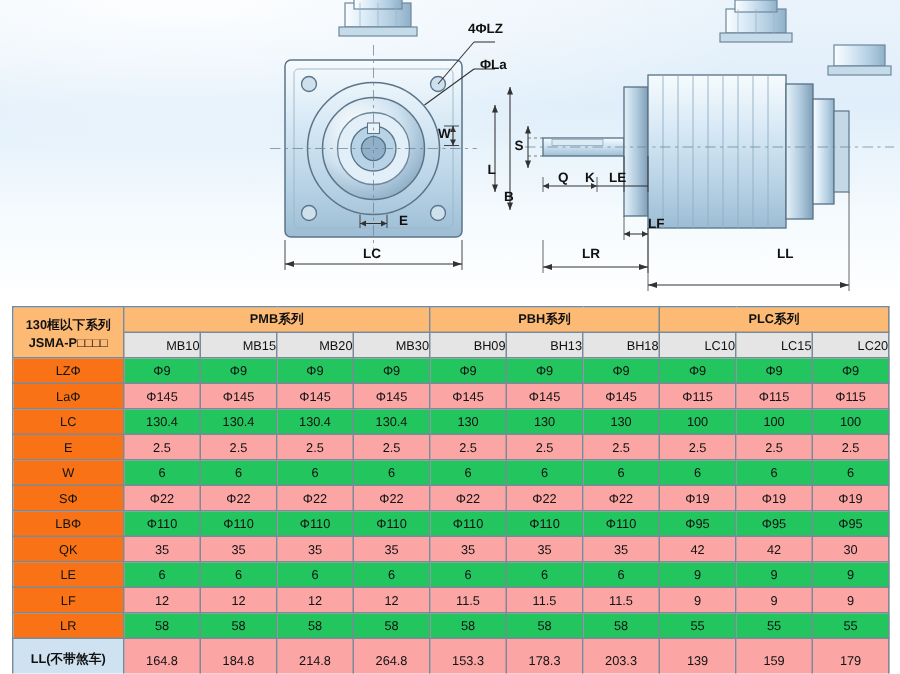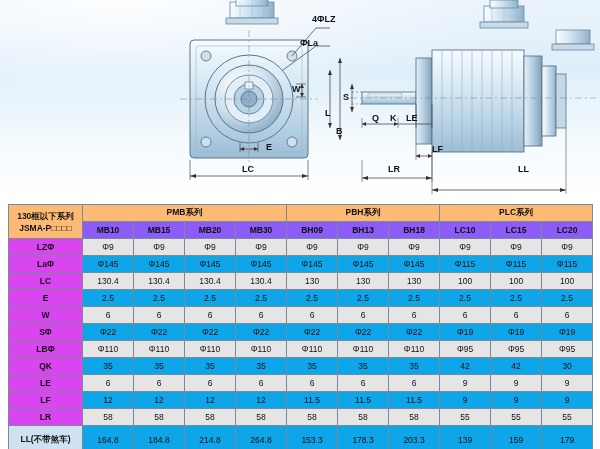--- a/index.html
+++ b/index.html
@@ -17,25 +17,25 @@
   .lbl.b{font-weight:bold;}
 
   svg.dw{position:absolute;left:0;top:0;}
 
   
   .tablewrap{position:absolute;left:8px;top:204px;width:584px;}
   table{border-collapse:collapse;width:584px;table-layout:fixed;}
   td,th{border:1px solid #7b8a99;font-size:8.5px;text-align:center;color:#111;
         padding:0;height:16px;font-weight:normal;}
   .hdrblue{background:#fdba74;font-weight:bold;}
-  .hdrblue2{background:#8b5cf6;font-weight:bold;}
+  .hdrblue2{background:#e5e5e5;font-weight:normal;text-align:right;}
   .rowlbl{background:#cfe2f2;font-weight:bold;}
-  .rowlbl2{background:#d946ef;font-weight:bold;}
-  .cell{background:#e5e5e5;margin-left:11px;}
-  .cellalt{background:#0ea5e9;margin-left:24px;}
+  .rowlbl2{background:#f97316;font-weight:normal;}
+  .cell{background:#22c55e;margin-left:11px;}
+  .cellalt{background:#fca5a5;margin-left:24px;}
   .tall{height:28px;}
   .firstcol{width:74px;}
   .c{width:51px;}
   .titlecell{background:#fdba74;font-weight:bold;font-size:8.5px;line-height:12px;}
 </style>
 </head>
 <body>
 
 <div class="stage">
 
@@ -189,21 +189,21 @@
       <polygon points="432,178 426,176 426,180" fill="#333"></polygon>
 
       <line x1="432" y1="152" x2="432" y2="194" stroke="#333" stroke-width="0.5"></line>
       <line x1="566" y1="128" x2="566" y2="194" stroke="#333" stroke-width="0.5"></line>
       <line x1="432" y1="190" x2="566" y2="190" stroke="#333" stroke-width="0.7"></line>
       <polygon points="432,190 438,188 438,192" fill="#333"></polygon>
       <polygon points="566,190 560,188 560,192" fill="#333"></polygon>
     </svg>
 
     <div class="lbl b" style="left:312px;top:14px;">4ΦLZ</div>
-    <div class="lbl b" style="left:300px;top:38px;">ΦLa</div>
+    <div class="lbl b" style="left:320px;top:38px;">ΦLa</div>
     <div class="lbl b" style="left:292px;top:84px;">W</div>
     <div class="lbl b" style="left:266px;top:142px;">E</div>
     <div class="lbl b" style="left:242px;top:164px;">LC</div>
     <div class="lbl b" style="left:325px;top:108px;">L</div>
     <div class="lbl b" style="left:336px;top:126px;">B</div>
     <div class="lbl b" style="left:343px;top:92px;">S</div>
     <div class="lbl b" style="left:372px;top:113px;">Q</div>
     <div class="lbl b" style="left:390px;top:113px;">K</div>
     <div class="lbl b" style="left:406px;top:113px;">LE</div>
     <div class="lbl b" style="left:432px;top:144px;">LF</div>

